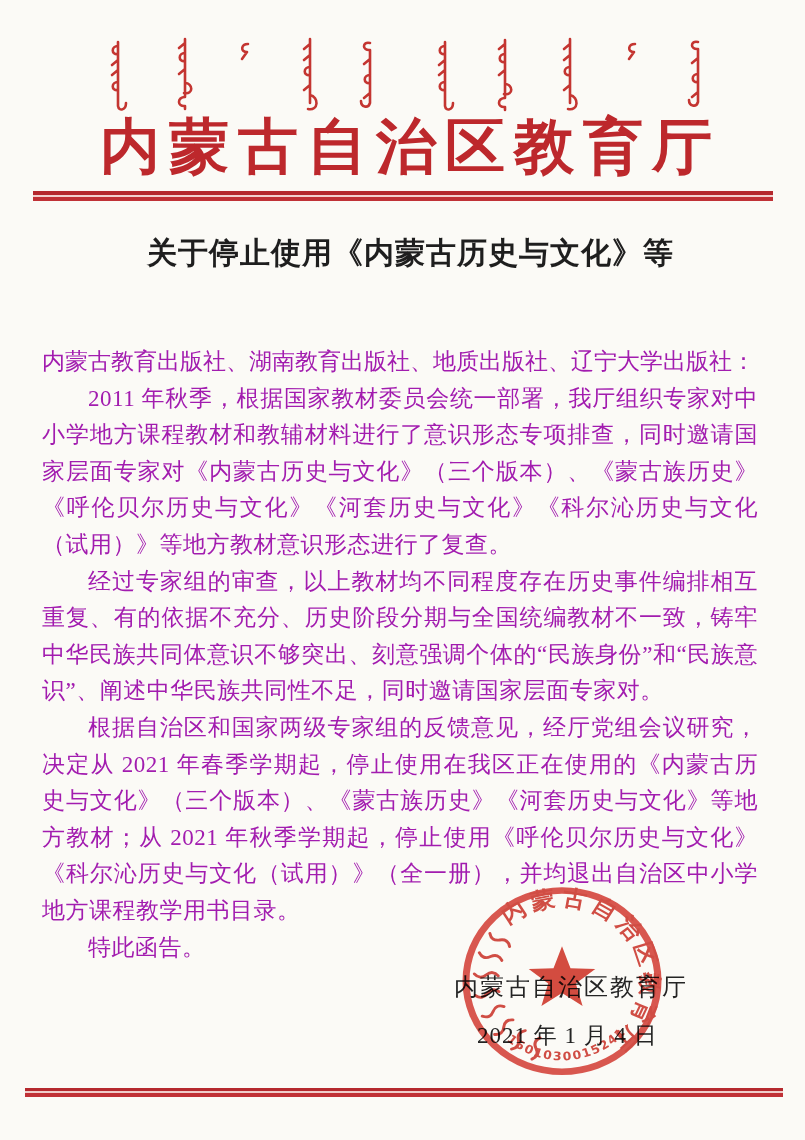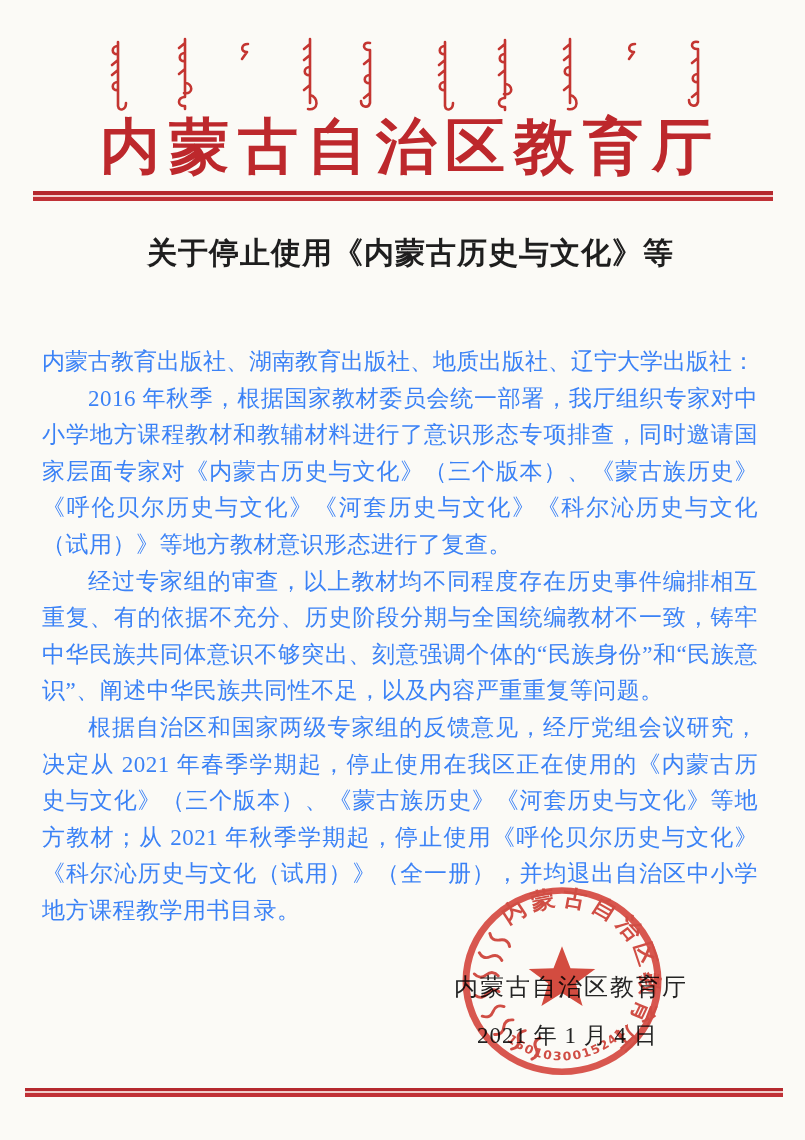--- a/index.html
+++ b/index.html
@@ -45,21 +45,21 @@
     line-height:62px;
     color:#1e1e1e;
     letter-spacing:1px;
   }
   
   .body-text{
     position:absolute;left:42px;top:344px;width:716px;
     font-size:23px;line-height:36.6px;
     letter-spacing:0.5px;
     text-align:justify;
-    color:#3b82f6;
+    color:#a21caf;
   }
   .body-text p{margin:0;}
   .salutation{letter-spacing:0;}
   .para{text-indent:2em;}
   
   .sig-name{
     position:absolute;left:454px;top:971px;
     font-size:24px;letter-spacing:2px;color:#242424;white-space:nowrap;
   }
   .sig-date{
@@ -114,23 +114,24 @@
   <div class="masthead">内蒙古自治区教育厅</div>
 
   <div class="divider"></div>
 
   <div class="doc-title">
     <div>关于停止使用《内蒙古历史与文化》等</div>
   </div>
 
   <div class="body-text">
     <p class="salutation">内蒙古教育出版社、湖南教育出版社、地质出版社、辽宁大学出版社：</p>
-    <p class="para">2016 年秋季，根据国家教材委员会统一部署，我厅组织专家对中小学地方课程教材和教辅材料进行了意识形态专项排查，同时邀请国家层面专家对《内蒙古历史与文化》（三个版本）、《蒙古族历史》《呼伦贝尔历史与文化》《河套历史与文化》《科尔沁历史与文化（试用）》等地方教材意识形态进行了复查。</p>
-    <p class="para">经过专家组的审查，以上教材均不同程度存在历史事件编排相互重复、有的依据不充分、历史阶段分期与全国统编教材不一致，铸牢中华民族共同体意识不够突出、刻意强调个体的“民族身份”和“民族意识”、阐述中华民族共同性不足，以及内容严重重复等问题。</p>
+    <p class="para">2011 年秋季，根据国家教材委员会统一部署，我厅组织专家对中小学地方课程教材和教辅材料进行了意识形态专项排查，同时邀请国家层面专家对《内蒙古历史与文化》（三个版本）、《蒙古族历史》《呼伦贝尔历史与文化》《河套历史与文化》《科尔沁历史与文化（试用）》等地方教材意识形态进行了复查。</p>
+    <p class="para">经过专家组的审查，以上教材均不同程度存在历史事件编排相互重复、有的依据不充分、历史阶段分期与全国统编教材不一致，铸牢中华民族共同体意识不够突出、刻意强调个体的“民族身份”和“民族意识”、阐述中华民族共同性不足，同时邀请国家层面专家对。</p>
     <p class="para">根据自治区和国家两级专家组的反馈意见，经厅党组会议研究，决定从 2021 年春季学期起，停止使用在我区正在使用的《内蒙古历史与文化》（三个版本）、《蒙古族历史》《河套历史与文化》等地方教材；从 2021 年秋季学期起，停止使用《呼伦贝尔历史与文化》《科尔沁历史与文化（试用）》（全一册），并均退出自治区中小学地方课程教学用书目录。</p>
+    <p class="para">特此函告。</p>
   </div>
 
   <div class="sig-name">内蒙古自治区教育厅</div>
   <div class="sig-date">2021 年 1 月 4 日</div>
 
   <svg class="seal" viewBox="0 0 212 212" preserveAspectRatio="none">
     <defs>
       <path id="arcCN" d="M 49.4 47.4 A 80 80 0 1 1 146 173.3"></path>
       <path id="arcNum" d="M 44.6 161.3 A 84 84 0 0 0 167.4 161.3"></path>
     </defs>

